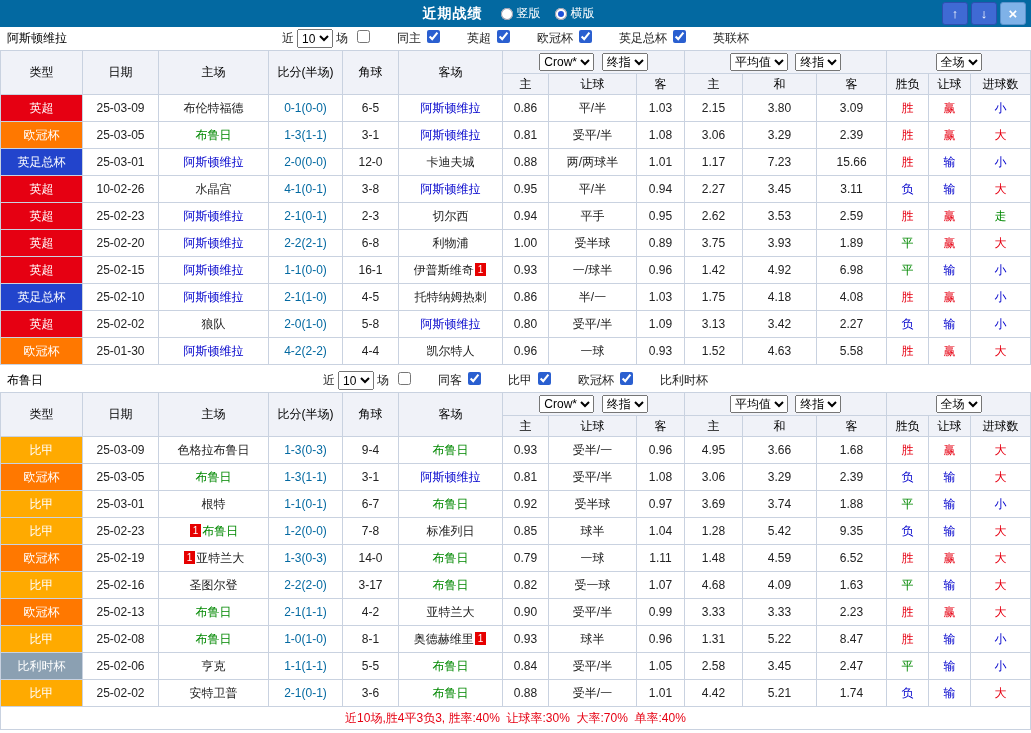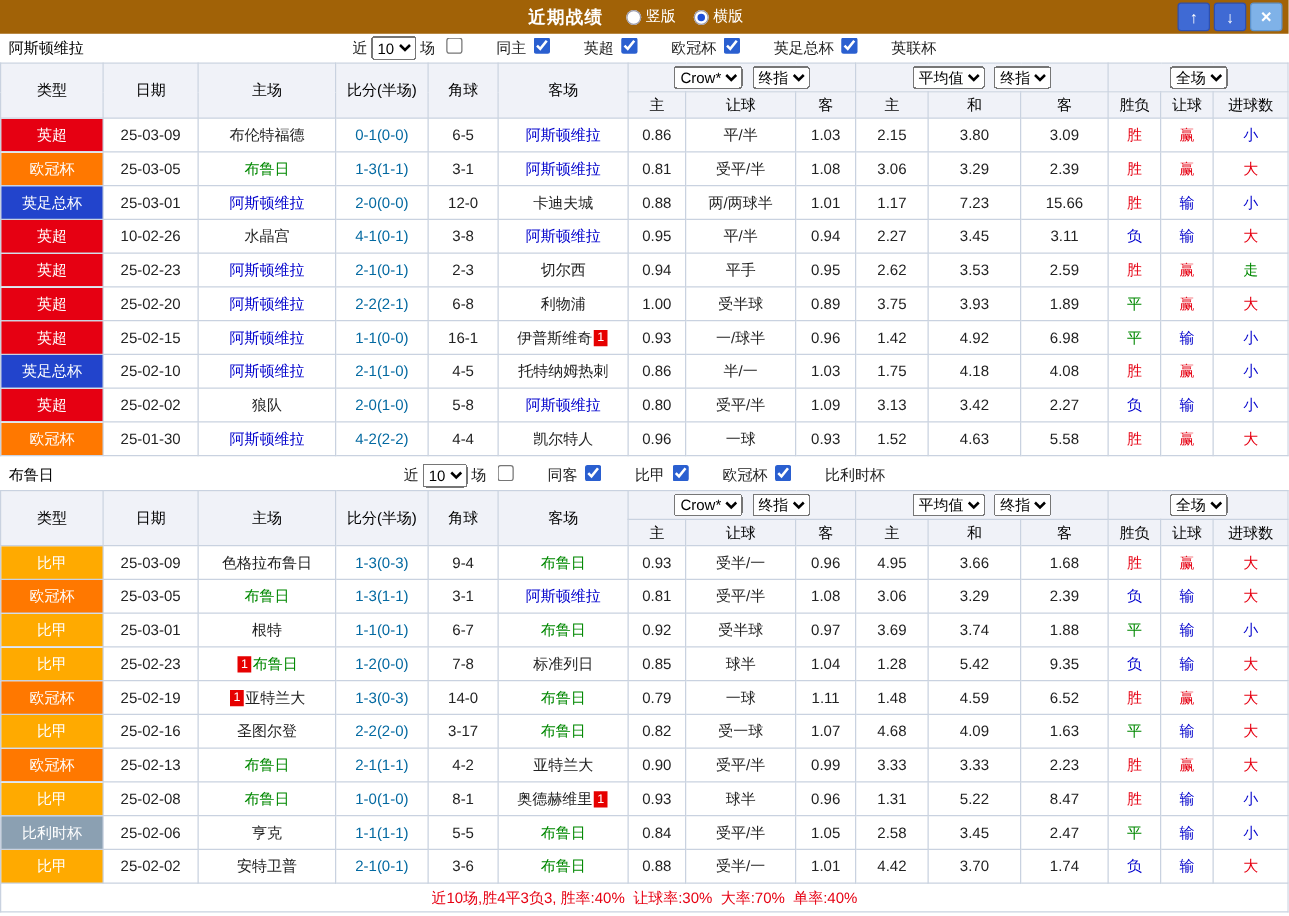--- a/index.html
+++ b/index.html
@@ -1,18 +1,18 @@
 <!DOCTYPE html>
 <html><head>
 <meta charset="utf-8">
 <style>
   html,body{margin:0;padding:0;}
   body{width:1031px;height:733px;overflow:hidden;background:#fff;color:#222;
        font-family:"Liberation Sans","DejaVu Sans",sans-serif;font-size:12px;}
-  .topbar{height:27px;background:#a16207;display:flex;align-items:center;justify-content:center;position:relative;color:#fff;}
+  .topbar{height:27px;background:#0369a1;display:flex;align-items:center;justify-content:center;position:relative;color:#fff;}
   .topbar-title{font-weight:bold;font-size:14px;margin-right:18px;letter-spacing:1px;}
   .radio-label{display:inline-flex;align-items:center;margin-right:14px;cursor:pointer;font-size:12px;}
   .radio{width:12px;height:12px;border-radius:50%;background:#fff;display:inline-block;margin-right:4px;position:relative;box-shadow:inset 0 0 0 1px #99a;}
   .radio.checked::after{content:"";position:absolute;left:3px;top:3px;width:6px;height:6px;border-radius:50%;background:#1e4fd8;}
   .topbar-btns{position:absolute;right:5px;top:2px;display:flex;gap:3px;}
   .tb-btn{width:26px;height:23px;border:1px solid #2d4fb0;border-radius:3px;background:#3f6ad4;color:#fff;font-size:13px;line-height:1;cursor:pointer;padding:0;}
   .tb-btn.close{background:#7fb2e8;border-color:#5c92cc;font-size:15px;font-weight:bold;}
   .section{position:relative;}
   .sec2{margin-top:4px;}
   .filter-row{height:23px;display:flex;align-items:center;justify-content:center;position:relative;gap:3px;}
@@ -531,21 +531,21 @@
           <td class="league" style="background: rgb(255, 170, 0);">比甲</td>
           <td>25-02-02</td>
           <td><span>安特卫普</span></td>
           <td class="score">2-1(0-1)</td>
           <td>3-6</td>
           <td><span class="t-green">布鲁日</span></td>
           <td>0.88</td>
           <td>受半/一</td>
           <td>1.01</td>
           <td>4.42</td>
-          <td>3.70</td>
+          <td>5.21</td>
           <td>1.74</td>
           <td class="t-blue">负</td>
           <td class="t-blue">输</td>
           <td class="t-red">大</td>
         </tr>
       </tbody>
   </table>
   <div class="summary">近10场,胜4平3负3, 胜率:40%  让球率:30%  大率:70%  单率:40%</div>
 </div>
 

